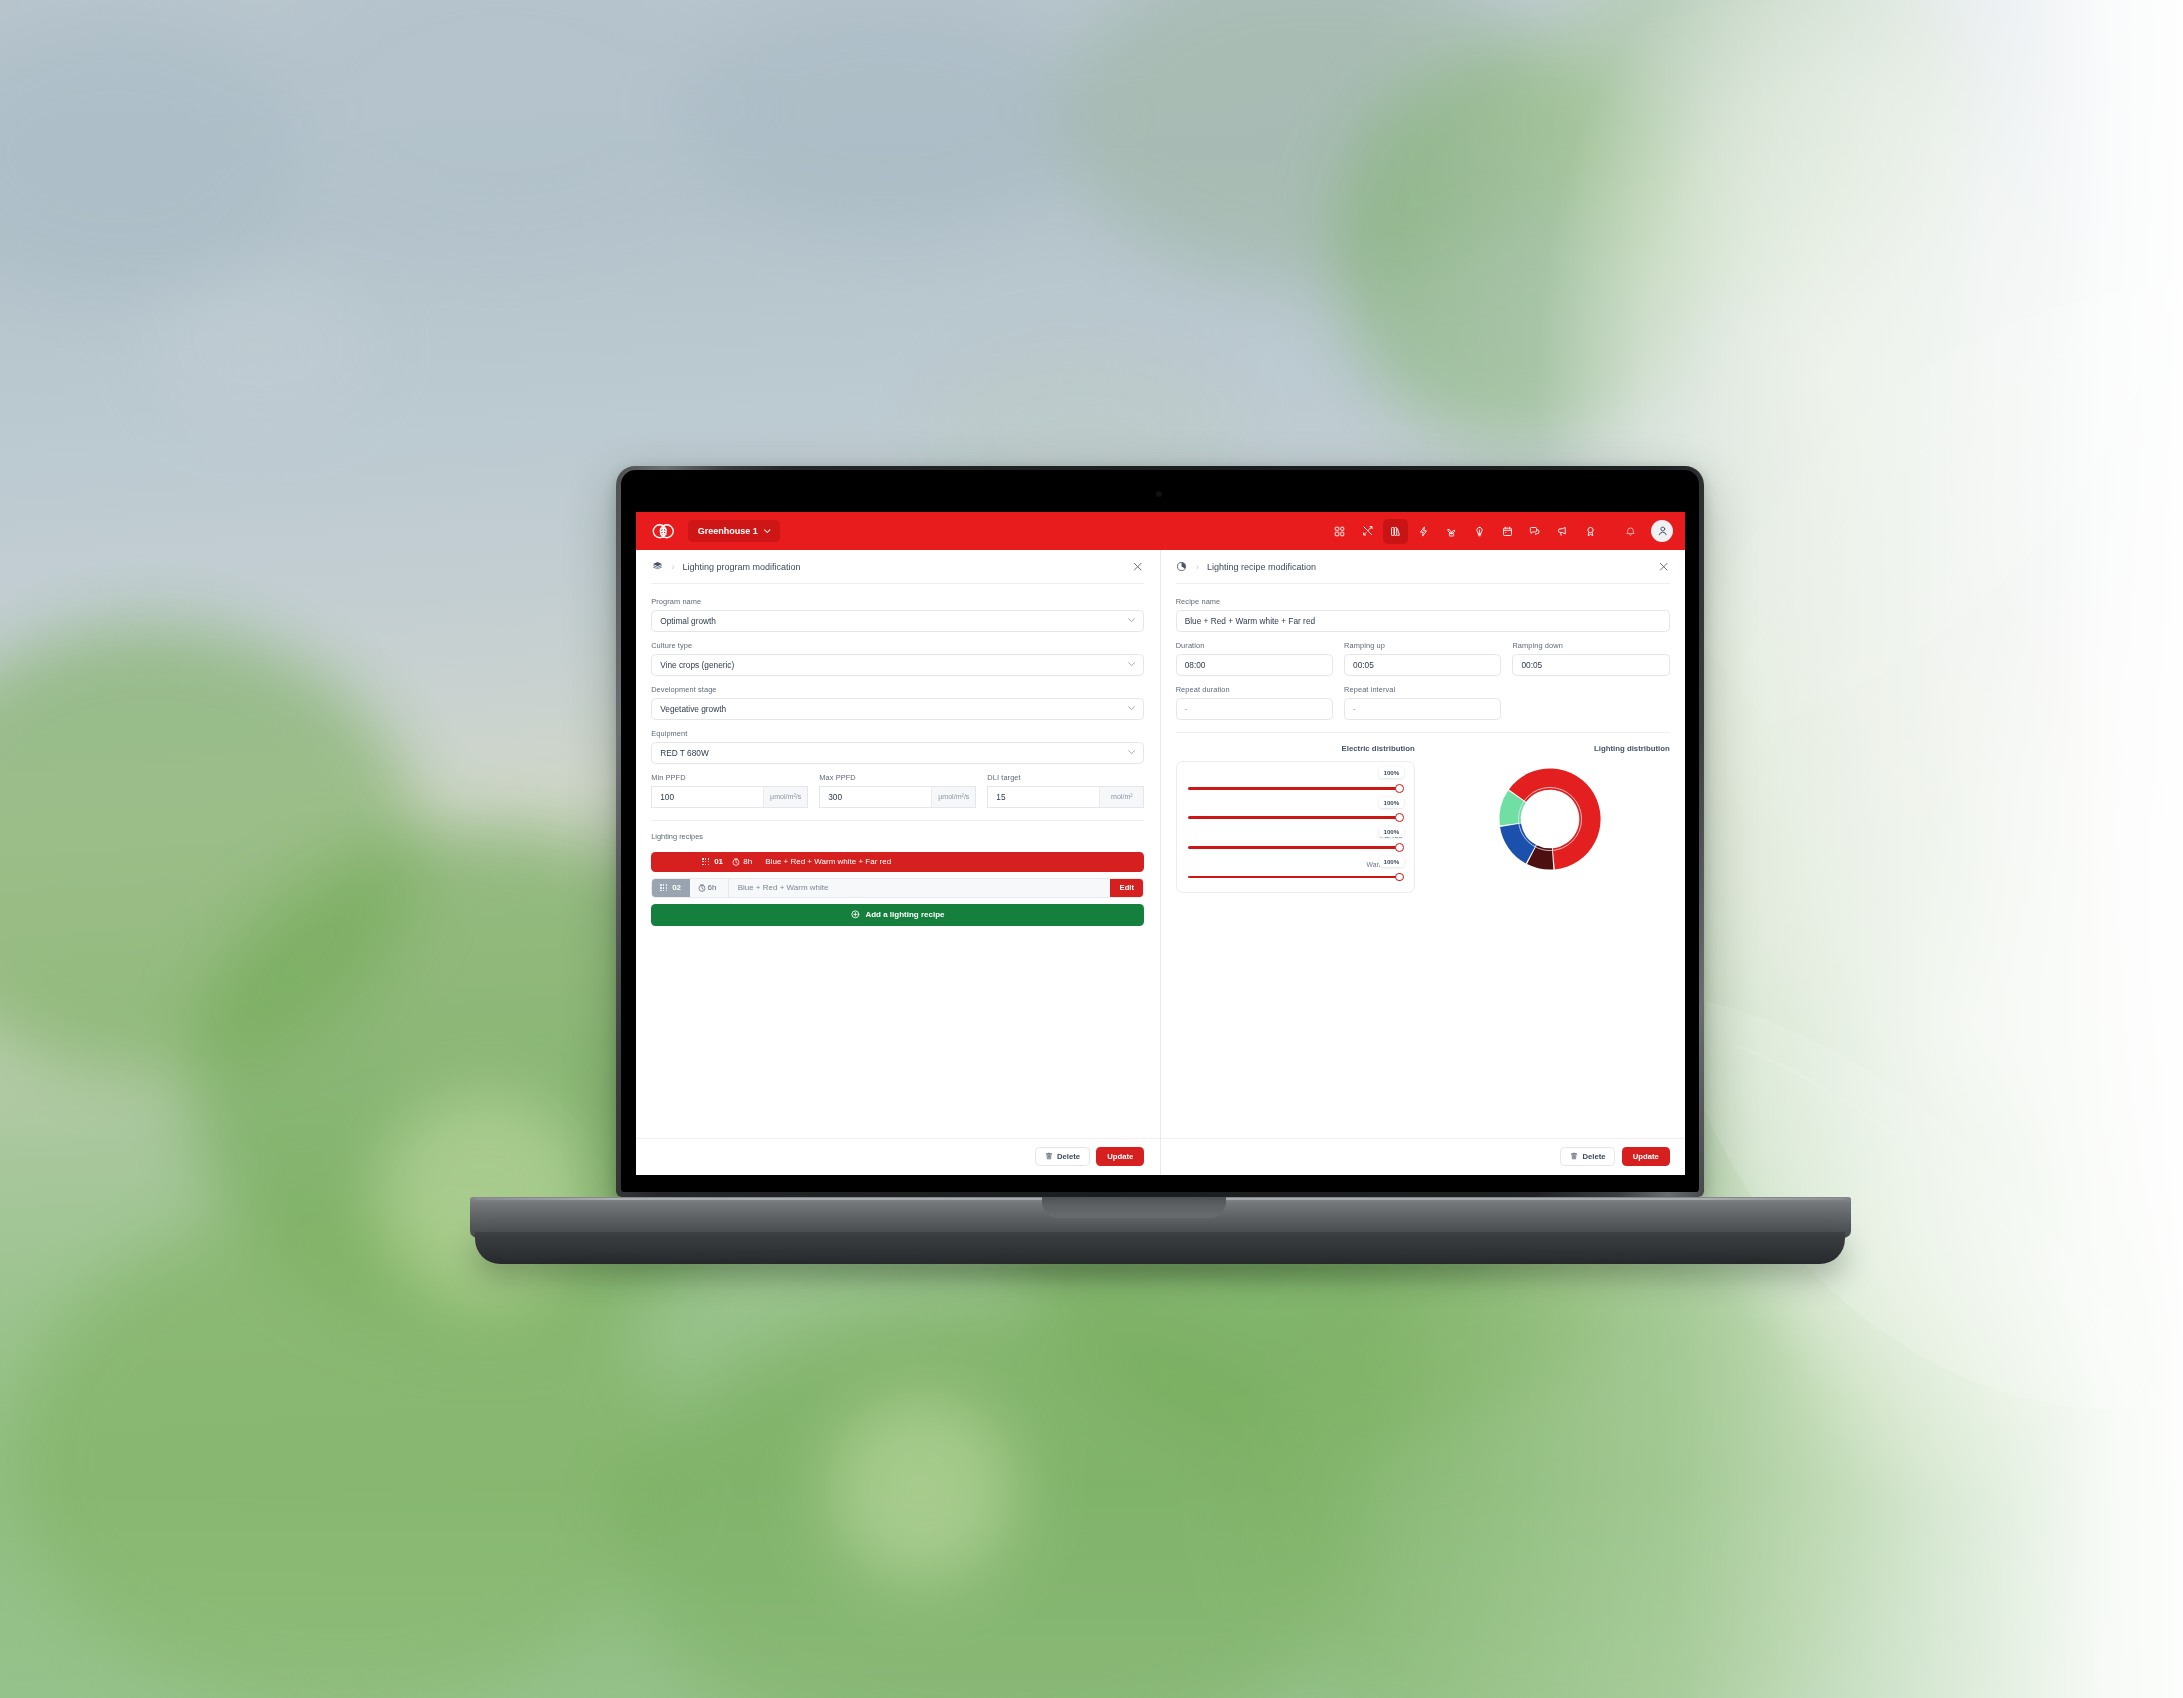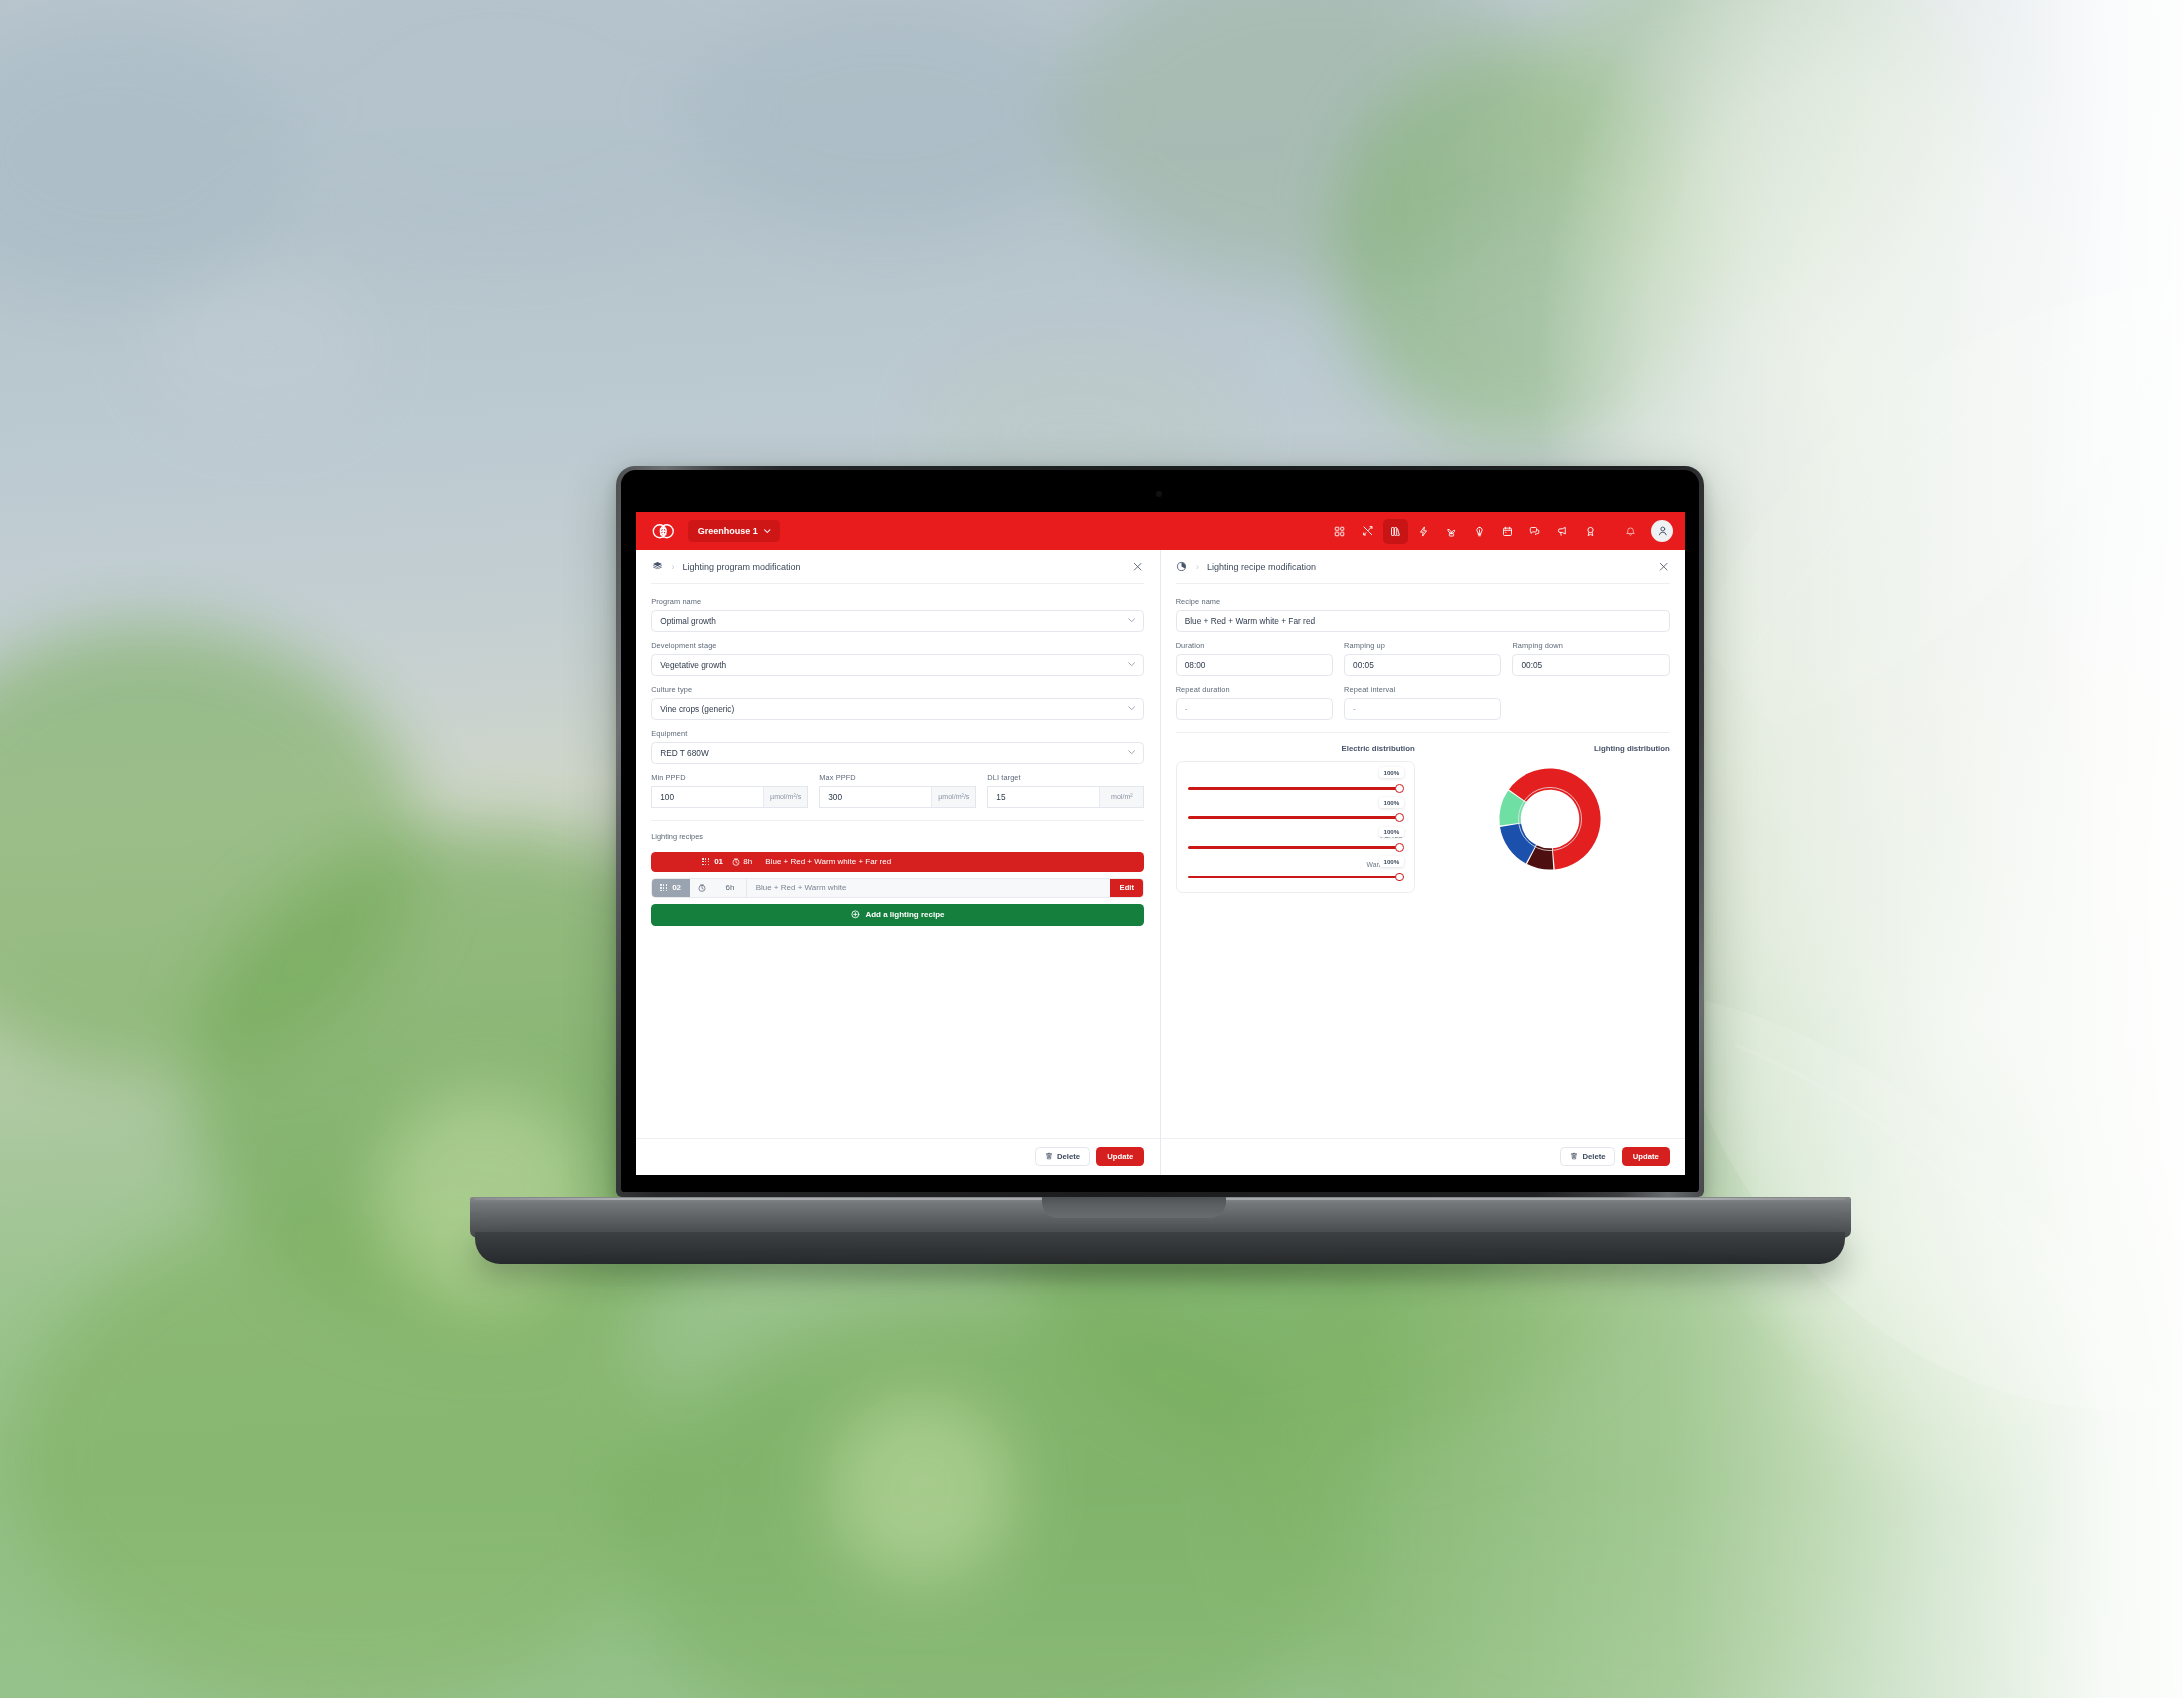--- a/index.html
+++ b/index.html
@@ -145,21 +145,21 @@
   .recipe { height:20.3px; border-radius:4.4px; display:flex; align-items:center;
             overflow:hidden; margin-bottom:5.8px; font-size:8px; }
   .recipe.sel { background:#d62020; color:#fff; }
   .recipe.sel .r-handle { display:flex; align-items:center; gap:5.1px; padding:0 8.7px 0 8px;margin-left:43px; }
   .recipe.sel .r-time { display:flex; align-items:center; gap:3.6px; padding-right:11.6px; }
   .recipe.sel .r-name { padding-left:1.5px; }
 
   .recipe.alt { background:#f7f8f9; border:0.7px solid #e8eaee; }
   .recipe.alt .r-handle { background:#9aa4b0; color:#fff; height:100%; display:flex;
                           align-items:center; gap:5.1px; padding:0 8.7px 0 8px; }
-  .recipe.alt .r-time { display:flex; align-items:center; gap:19px; padding:0 11.6px 0 8.7px;
+  .recipe.alt .r-time { display:flex; align-items:center; gap:1px; padding:0 11.6px 0 8.7px;
                         color:#5c6878; border-right:0.7px solid #e4e7ec; height:100%; }
   .recipe.alt .r-name { padding-left:8.7px; color:#7b8594; flex:1; }
   .recipe.alt .r-edit { background:#d62020; color:#fff; height:100%; display:flex;
                         align-items:center; padding:0 9.4px; font-weight:700; font-size:7.6px; cursor:pointer; }
 
   .grip { display:grid; grid-template-columns:repeat(3,1.5px); gap:1.2px; }
   .grip i { width:1.5px; height:1.5px; background:currentColor; border-radius:50%; display:block; }
 
   .add-recipe { height:22px; background:#15803d; border-radius:4.4px; color:#fff;
                 display:flex; align-items:center; justify-content:center; gap:5.8px;
@@ -373,33 +373,33 @@
               <label class="flabel">Program name</label>
               <div class="control select">
                 <span>Optimal growth</span>
                 <svg class="chev" width="7.3" height="4.4" viewBox="0 0 10 6">
                   <path d="M1 1 L5 5 L9 1" fill="none" stroke="#98a2b3" stroke-width="1.3" stroke-linecap="round" stroke-linejoin="round"></path>
                 </svg>
               </div>
             </div>
 
             <div class="field">
+              <label class="flabel">Culture type</label>
+              <div class="control select">
+                <span>Vine crops (generic)</span>
+                <svg class="chev" width="7.3" height="4.4" viewBox="0 0 10 6">
+                  <path d="M1 1 L5 5 L9 1" fill="none" stroke="#98a2b3" stroke-width="1.3" stroke-linecap="round" stroke-linejoin="round"></path>
+                </svg>
+              </div>
+            </div>
+
+            <div class="field">
               <label class="flabel">Development stage</label>
               <div class="control select">
                 <span>Vegetative growth</span>
-                <svg class="chev" width="7.3" height="4.4" viewBox="0 0 10 6">
-                  <path d="M1 1 L5 5 L9 1" fill="none" stroke="#98a2b3" stroke-width="1.3" stroke-linecap="round" stroke-linejoin="round"></path>
-                </svg>
-              </div>
-            </div>
-
-            <div class="field">
-              <label class="flabel">Culture type</label>
-              <div class="control select">
-                <span>Vine crops (generic)</span>
                 <svg class="chev" width="7.3" height="4.4" viewBox="0 0 10 6">
                   <path d="M1 1 L5 5 L9 1" fill="none" stroke="#98a2b3" stroke-width="1.3" stroke-linecap="round" stroke-linejoin="round"></path>
                 </svg>
               </div>
             </div>
 
             <div class="field">
               <label class="flabel">Equipment</label>
               <div class="control select">
                 <span>RED T 680W</span>

